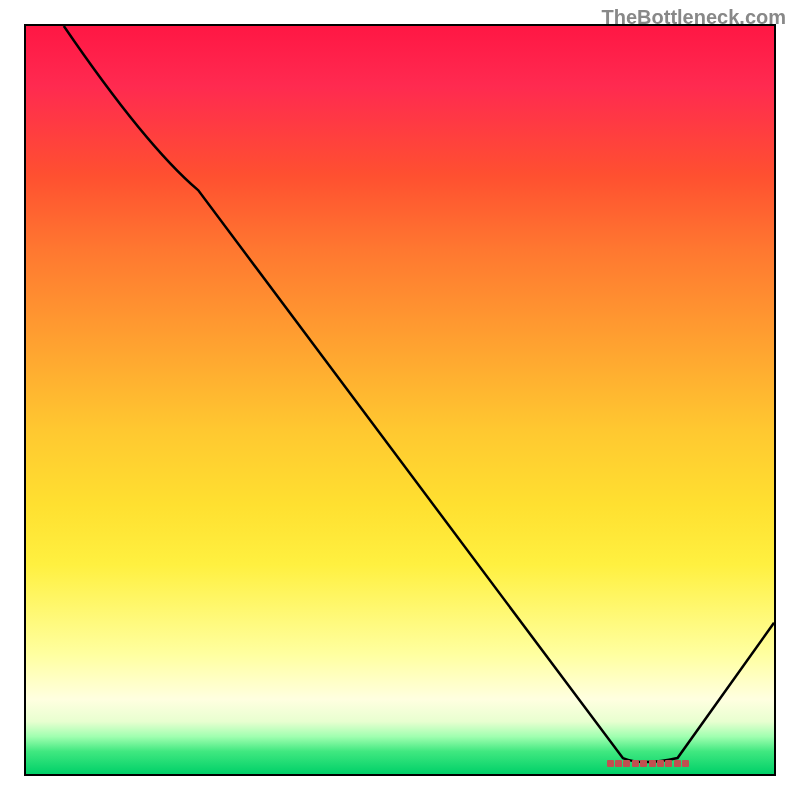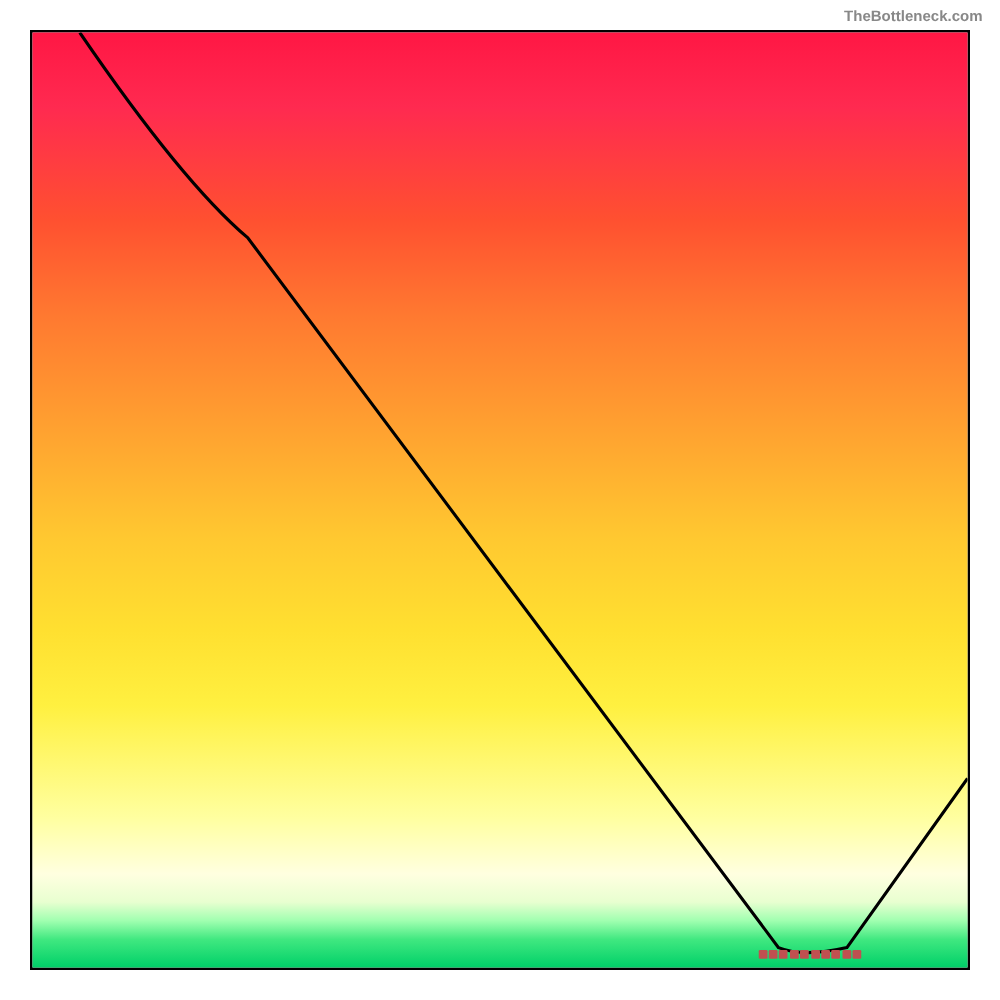--- a/index.html
+++ b/index.html
@@ -11,21 +11,21 @@
       width: 800px;
       height: 800px;
       background: white;
       position: relative;
       font-family: Arial, sans-serif;
     }
     .watermark {
       position: absolute;
       top: 6px;
       right: 14px;
-      font-size: 12px;
+      font-size: 20px;
       font-weight: bold;
       color: #888;
       z-index: 10;
     }
     .chart-container {
       position: absolute;
       top: 24px;
       left: 24px;
       width: 752px;
       height: 752px;

